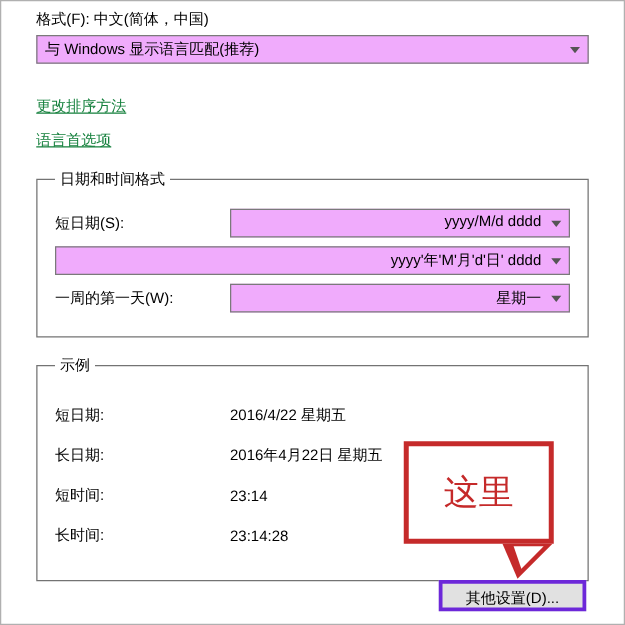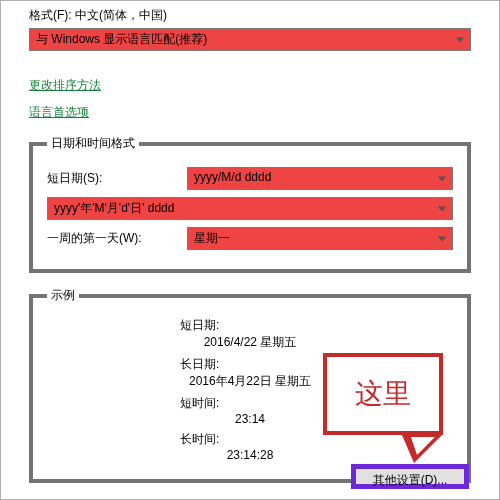--- a/index.html
+++ b/index.html
@@ -1,30 +1,30 @@
 <!DOCTYPE html>
 <html><head>
   <meta charset="utf-8">
   <style>
     * { box-sizing: border-box; margin: 0; padding: 0; }
     body { font-family: "Microsoft YaHei", "Segoe UI", sans-serif; font-size: 12px; background: #f0f0f0; color: #000; }
     .window { width: 500px; height: 500px; background: #fff; border: 1px solid #b0b0b0; padding: 0 28px 0 28px; position: relative; overflow: hidden; }
     .format-row { margin-top: 6px; margin-bottom: 16px; }
     .format-label { display: block; margin-bottom: 4px; }
-    .combo { width: 100%; height: 23px; border: 1px solid #7a7a7a; background: #ef4444; padding: 2px 22px 2px 6px; position: relative; cursor: pointer; }
+    .combo { width: 100%; height: 23px; border: 1px solid #7a7a7a; background: #f0abfc; padding: 2px 22px 2px 6px; position: relative; cursor: pointer; }
     .combo::after { content: ""; position: absolute; right: 6px; top: 50%; width: 0; height: 0; border-left: 4px solid transparent; border-right: 4px solid transparent; border-top: 5px solid #555; transform: translateY(-50%); }
     .link { color: #15803d; text-decoration: underline; cursor: pointer; margin-top: 10px; display: inline-block; }
-    fieldset.group { border: 4px solid #737373; margin-top: 14px; padding: 8px 14px 12px 14px; position: relative; }
+    fieldset.group { border: 1px solid #737373; margin-top: 14px; padding: 8px 14px 12px 14px; position: relative; }
     fieldset.group legend { padding: 0 4px; }
     .form-row { display: flex; align-items: center; margin: 7px 0; }
     .form-row .lbl { width: 140px; }
-    .form-row .val-combo { flex: 1; }
+    .form-row .val-combo { flex: 1; text-align: right; }
     .form-row .val-text { padding-left: 0; }
-    .examples .form-row { margin: 5px 0; flex-direction: column; }
-    .btn { position: absolute; right: 30px; bottom: 10px; height: 25px; min-width: 118px; border: 5px solid #6d28d9; background: #e1e1e1; padding: 3px 16px; cursor: pointer; font-family: inherit; font-size: 12px; }
+    .examples .form-row { margin: 15px 0; }
+    .btn { position: absolute; right: 30px; bottom: 10px; height: 25px; min-width: 118px; border: 3px solid #6d28d9; background: #e1e1e1; padding: 3px 16px; cursor: pointer; font-family: inherit; font-size: 12px; }
     .annot { position: absolute; right: 56px; bottom: 64px; width: 120px; height: 82px; border: 4px solid #c52a2a; background: #fff; display: flex; align-items: center; justify-content: center; font-size: 28px; color: #c52a2a; pointer-events: none; }
     .annot-arrow { position: absolute; right: 60px; bottom: 36px; width: 0; height: 0; border-top: 28px solid #c52a2a; border-left: 18px solid transparent; border-right: 22px solid transparent; transform: skewX(-12deg); pointer-events: none; }
     .annot-arrow-inner { position: absolute; right: 66px; bottom: 44px; width: 0; height: 0; border-top: 18px solid #fff; border-left: 10px solid transparent; border-right: 14px solid transparent; transform: skewX(-12deg); pointer-events: none; }
   </style>
 </head>
 <body>
 
 <div class="window">
 
   <div class="format-row">

